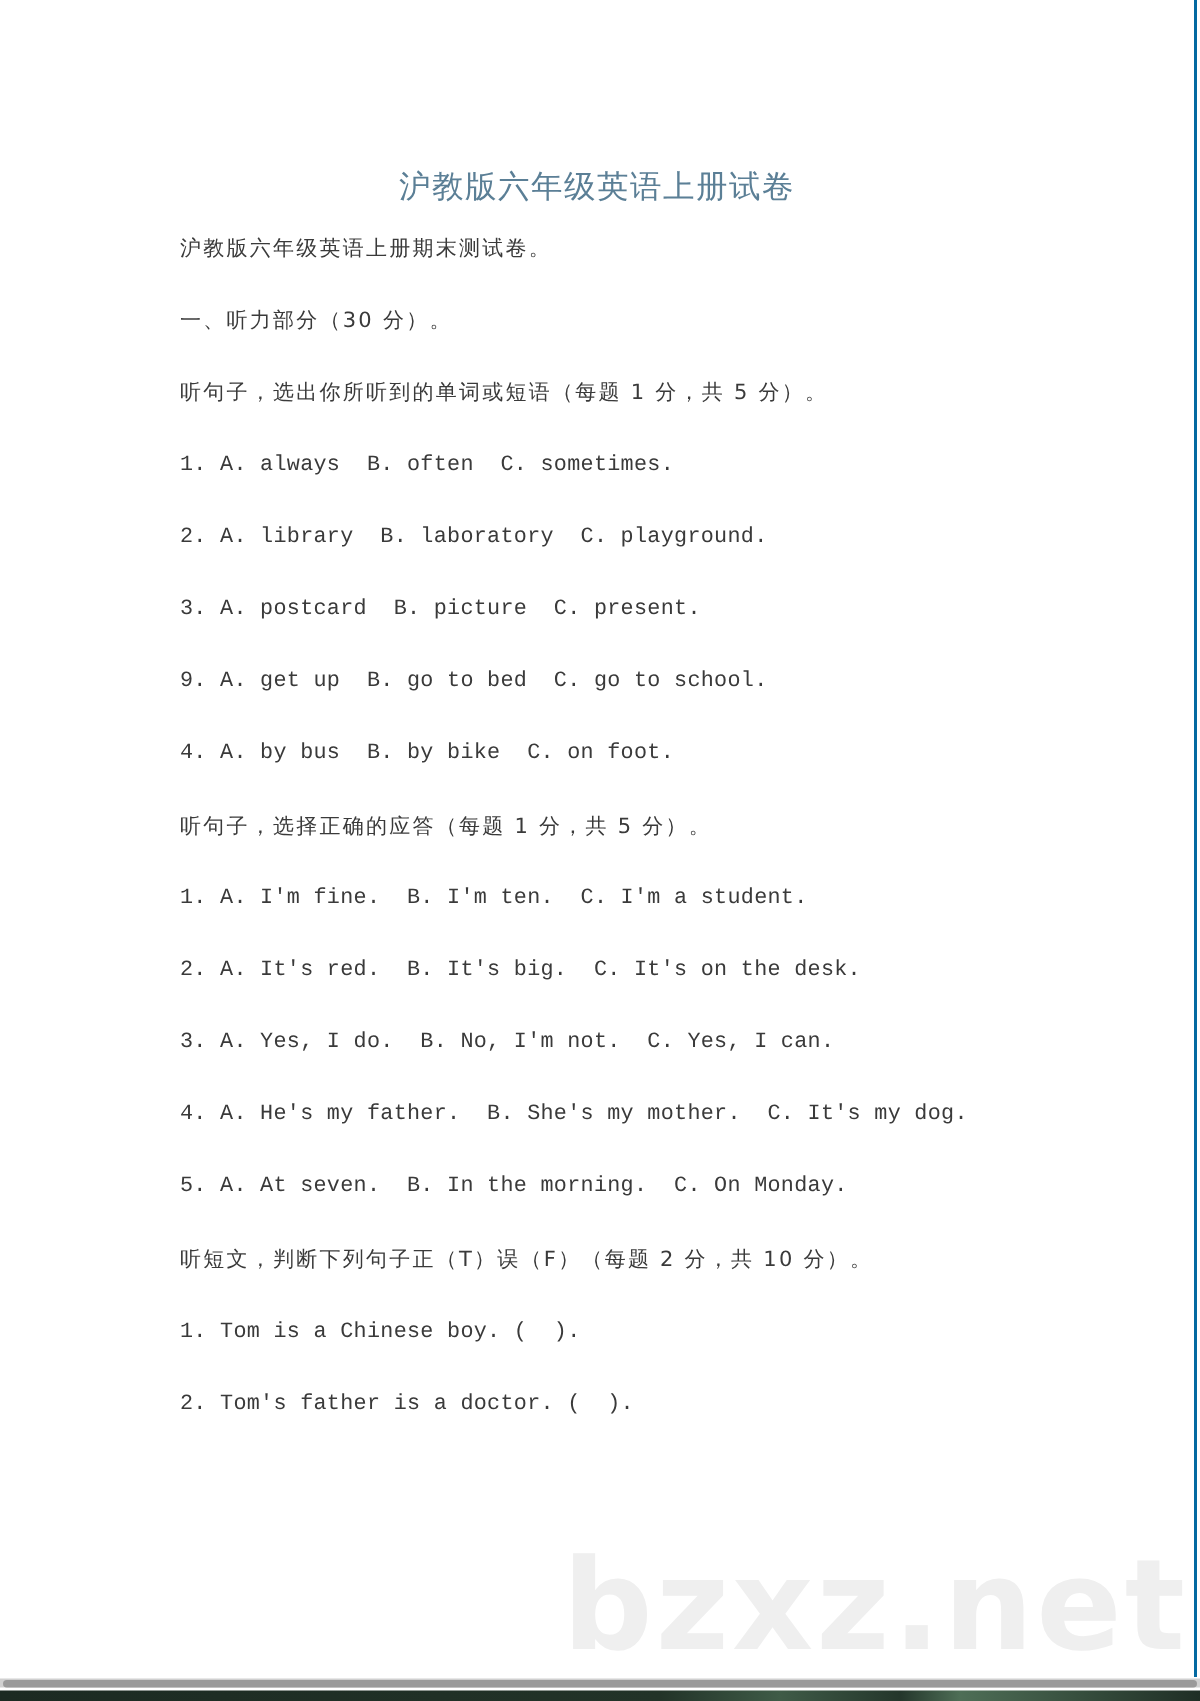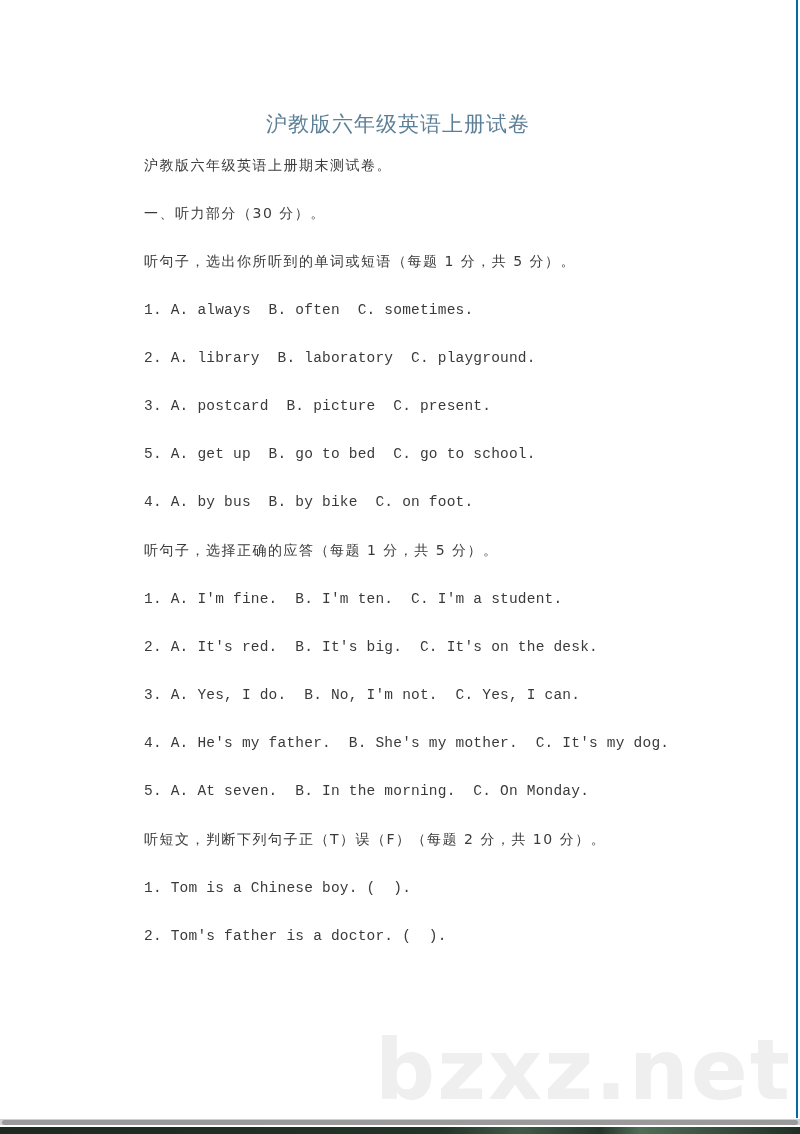--- a/index.html
+++ b/index.html
@@ -35,21 +35,20 @@
       letter-spacing: 1px;
     }
     .line {
       position: absolute;
       left: 120px;
       font-size: 14.5px;
       color: #3a3a3a;
       white-space: pre;
       font-family: "Liberation Mono", "DejaVu Sans Mono", monospace;
       letter-spacing: 0.2px;
-      margin-left: 24px;
     }
     .line.cn {
       font-family: "DejaVu Sans", "Liberation Sans", sans-serif;
       letter-spacing: 1.5px;
       font-size: 14px;
     }
     .watermark {
       position: absolute;
       left: 375px;
       top: 1028px;
@@ -92,21 +91,21 @@
 <div class="page">
   <div class="doc-title">沪教版六年级英语上册试卷</div>
 
   <div class="line cn" style="top:157px">沪教版六年级英语上册期末测试卷。</div>
   <div class="line cn" style="top:205px">一、听力部分（30 分）。</div>
 
   <div class="line cn" style="top:253px">听句子，选出你所听到的单词或短语（每题 1 分，共 5 分）。</div>
   <div class="line" style="top:302px">1. A. always  B. often  C. sometimes.</div>
   <div class="line" style="top:350px">2. A. library  B. laboratory  C. playground.</div>
   <div class="line" style="top:398px">3. A. postcard  B. picture  C. present.</div>
-  <div class="line" style="top:446px">5. A. get up  B. go to bed  C. go to school.</div>
+  <div class="line" style="top:446px">9. A. get up  B. go to bed  C. go to school.</div>
   <div class="line" style="top:494px">4. A. by bus  B. by bike  C. on foot.</div>
 
   <div class="line cn" style="top:542px">听句子，选择正确的应答（每题 1 分，共 5 分）。</div>
   <div class="line" style="top:591px">1. A. I'm fine.  B. I'm ten.  C. I'm a student.</div>
   <div class="line" style="top:639px">2. A. It's red.  B. It's big.  C. It's on the desk.</div>
   <div class="line" style="top:687px">3. A. Yes, I do.  B. No, I'm not.  C. Yes, I can.</div>
   <div class="line" style="top:735px">4. A. He's my father.  B. She's my mother.  C. It's my dog.</div>
   <div class="line" style="top:783px">5. A. At seven.  B. In the morning.  C. On Monday.</div>
 
   <div class="line cn" style="top:831px">听短文，判断下列句子正（T）误（F）（每题 2 分，共 10 分）。</div>

